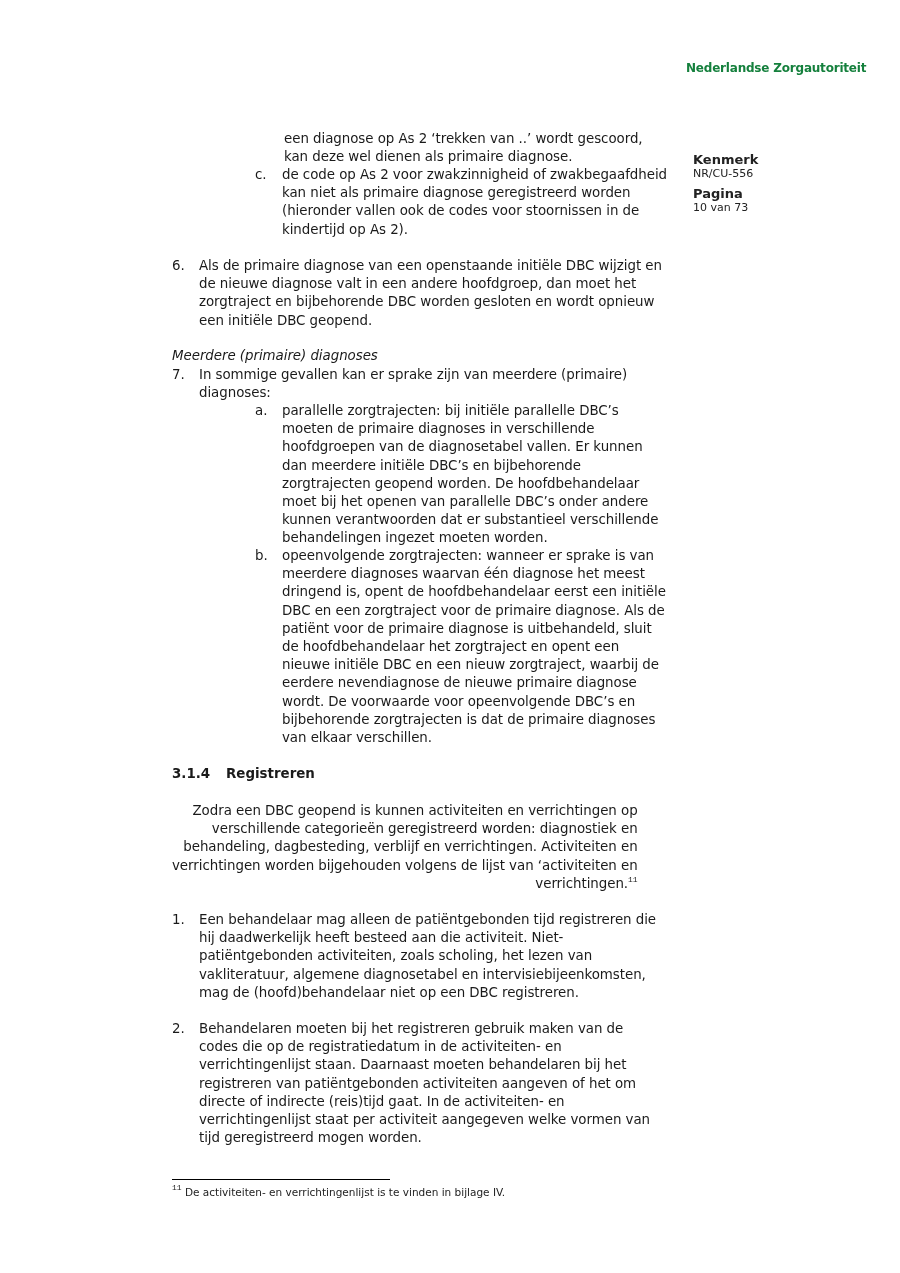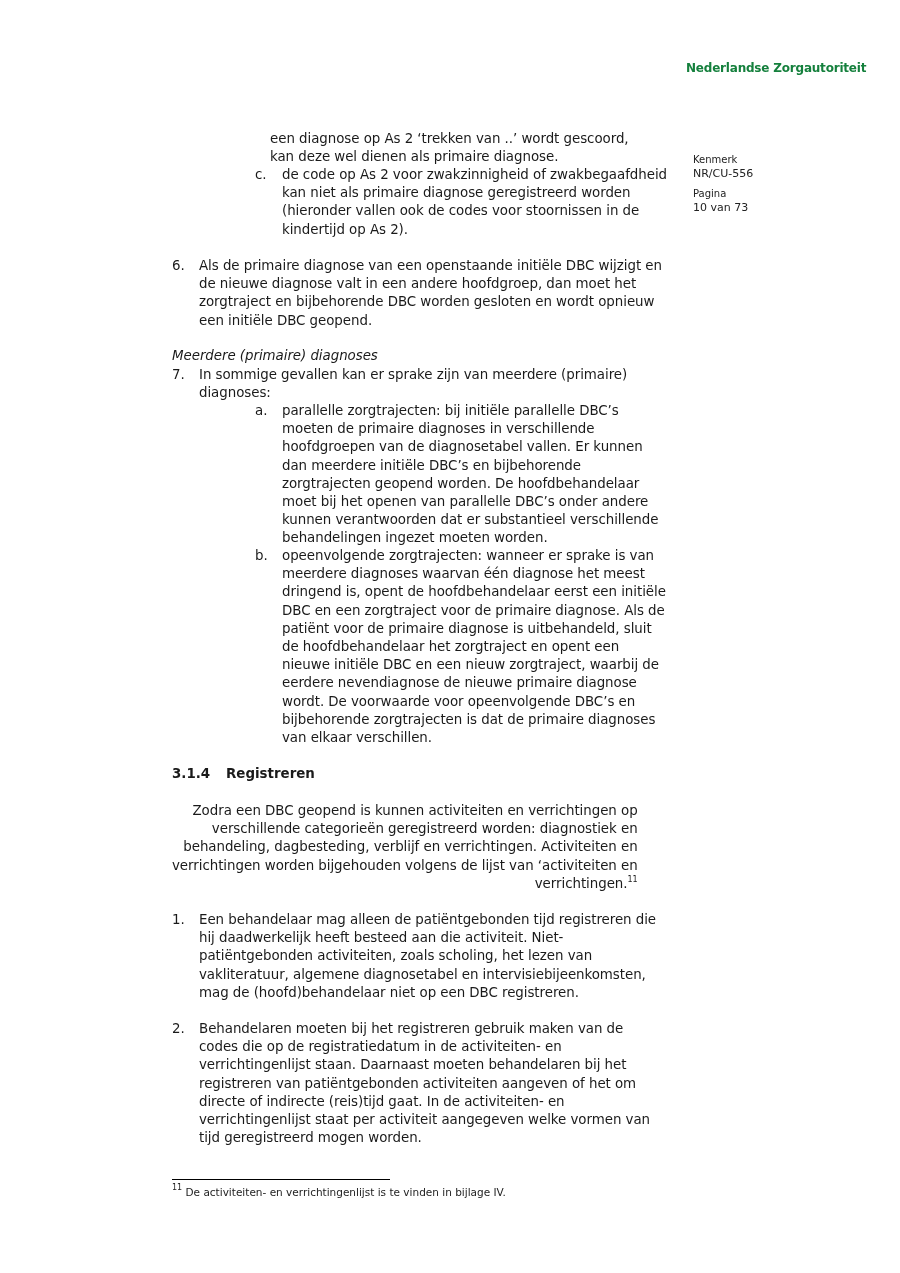--- a/index.html
+++ b/index.html
@@ -1,45 +1,45 @@
 <!DOCTYPE html>
 <html><head>
 <meta charset="utf-8">
 <style>
   html, body { margin: 0; padding: 0; background: #ffffff; }
   body { width: 900px; height: 1273px; position: relative; overflow: hidden;
          font-family: "DejaVu Sans", sans-serif; color: #1a1a1a; }
   .org { position: absolute; left: 686px; top: 61px; font-size: 12px; font-weight: bold;
          color: #15803d; letter-spacing: -0.2px; font-family: "DejaVu Sans", sans-serif; }
   .meta { position: absolute; left: 693px; top: 153px; font-size: 11px; line-height: 14px; color: #222; }
-  .meta .lbl { font-size: 10px; font-weight: normal; display: block; }
+  .meta .lbl { font-size: 13px; font-weight: bold; display: block; }
   .meta .val { display: block; margin-bottom: 6px; }
   .txt { font-size: 13.4px; line-height: 18.2px; letter-spacing: -0.05px; }
   .blk { position: absolute; }
   .num { position: absolute; }
   .h3 { position: absolute; left: 172px; top: 766px; font-size: 13.4px; font-weight: bold; }
   .h3 .n { display: inline-block; width: 54px; }
   .ital { font-style: italic; }
-  sup { font-size: 8px; vertical-align: 6px; line-height: 0; }
+  sup { font-size: 8px; vertical-align: 6px; line-height: 0; font-family: Liberation Mono, monospace; }
   .fnline { position: absolute; left: 172px; top: 1179px; width: 218px; height: 1px; background: #000; }
   .fn { position: absolute; left: 172px; top: 1186px; font-size: 10.5px; color: #222; }
 </style>
 </head>
 <body>
 
 <div class="org">Nederlandse Zorgautoriteit</div>
 
 <div class="meta">
   <span class="lbl">Kenmerk</span>
   <span class="val">NR/CU-556</span>
   <span class="lbl">Pagina</span>
   <span class="val">10 van 73</span>
 </div>
 
-<div class="blk txt" style="left:270px; top:130px;">
+<div class="blk txt" style="left:284px; top:130px;">
   <div>een diagnose op As 2 ‘trekken van ..’ wordt gescoord,</div>
   <div>kan deze wel dienen als primaire diagnose.</div>
 </div>
 
 <div class="blk txt" style="left:282px; top:166px;">
   <span class="num" style="left:-27px;">c.</span>
   <div>de code op As 2 voor zwakzinnigheid of zwakbegaafdheid</div>
   <div>kan niet als primaire diagnose geregistreerd worden</div>
   <div>(hieronder vallen ook de codes voor stoornissen in de</div>
   <div>kindertijd op As 2).</div>

